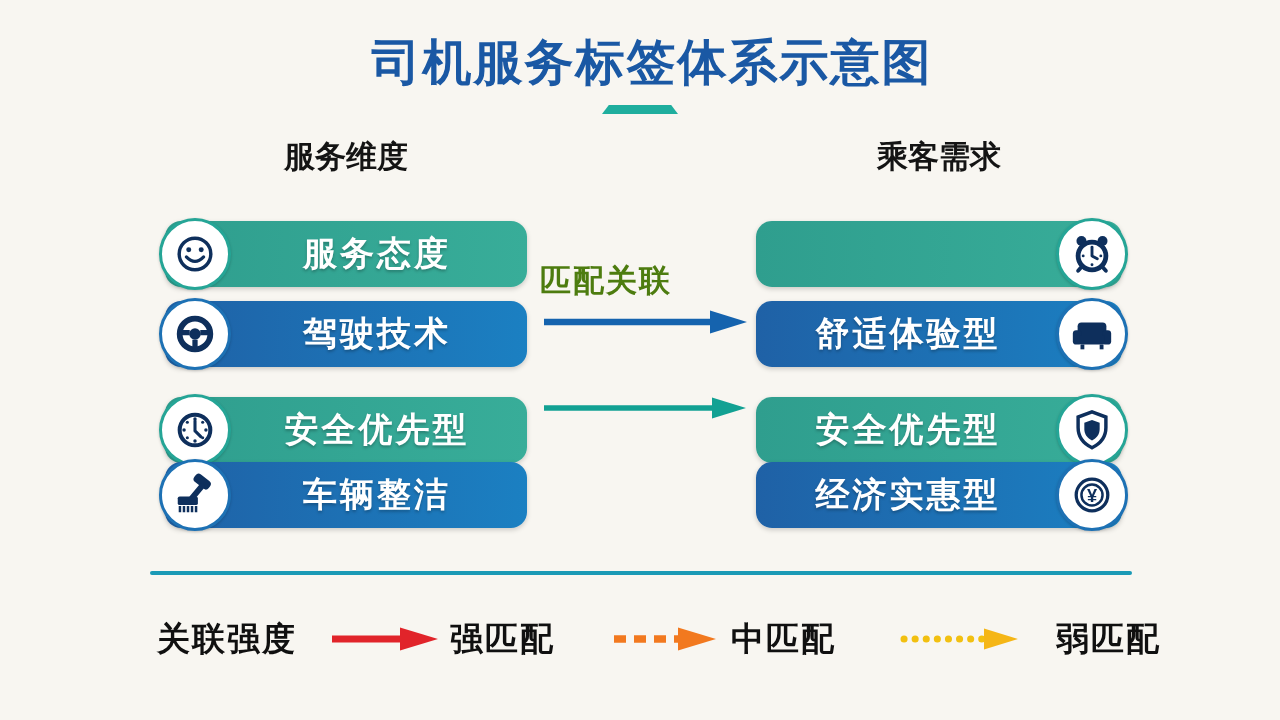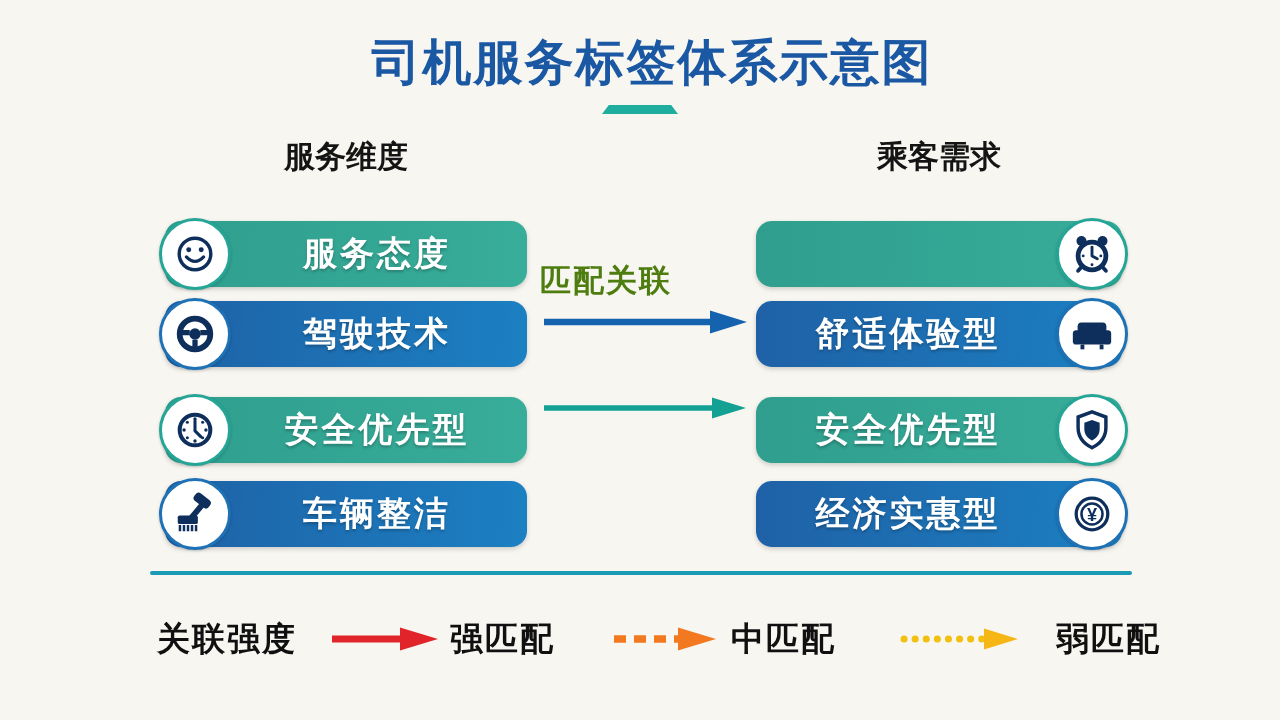--- a/index.html
+++ b/index.html
@@ -25,21 +25,21 @@
 
   .pill{
     position:absolute;height:66px;border-radius:16px;display:flex;
     align-items:center;justify-content:center;
     box-shadow:0 2px 5px rgba(0,0,0,0.18);
   }
   .pill.left{left:165px;width:362px;padding-left:62px;box-sizing:border-box;}
   .pill.right{left:756px;width:366px;padding-right:62px;box-sizing:border-box;}
   .pill.teal{background:linear-gradient(92deg,#2f9e8e 0%,#38ad99 100%);margin-top:20px;}
   .pill.blue{background:linear-gradient(92deg,#1f61a6 0%,#1b80c2 100%);}
-  .row0{top:201px;}.row1{top:289px;margin-top:12px;}.row2{top:377px;}.row3{top:481px;}
+  .row0{top:201px;}.row1{top:289px;margin-top:12px;}.row2{top:377px;}.row3{top:462px;}
 
   .pill-label{
     font-size:34px;font-weight:800;color:#ffffff;letter-spacing:3px;
     text-shadow:0 2px 3px rgba(0,0,0,0.25);white-space:nowrap;
   }
   .icon-circle{
     position:absolute;top:-3px;width:66px;height:66px;border-radius:50%;
     background:#ffffff;display:flex;align-items:center;justify-content:center;
     box-shadow:0 1px 3px rgba(0,0,0,0.2);
   }

